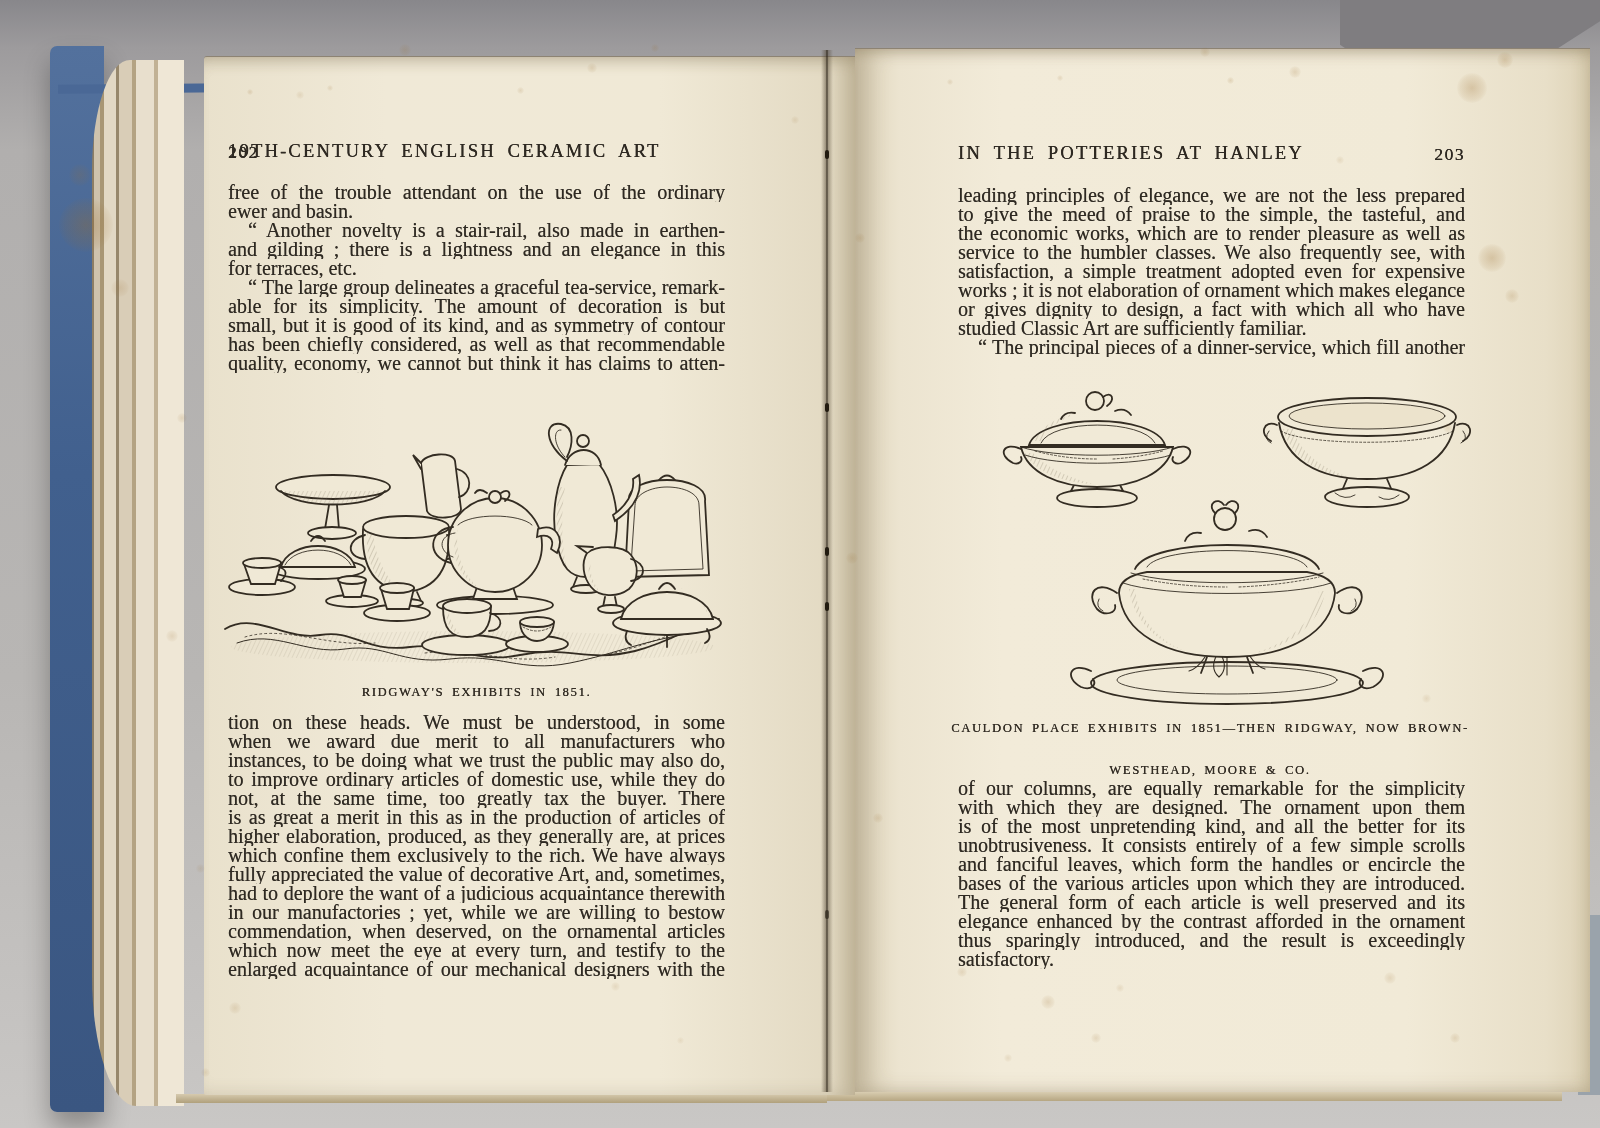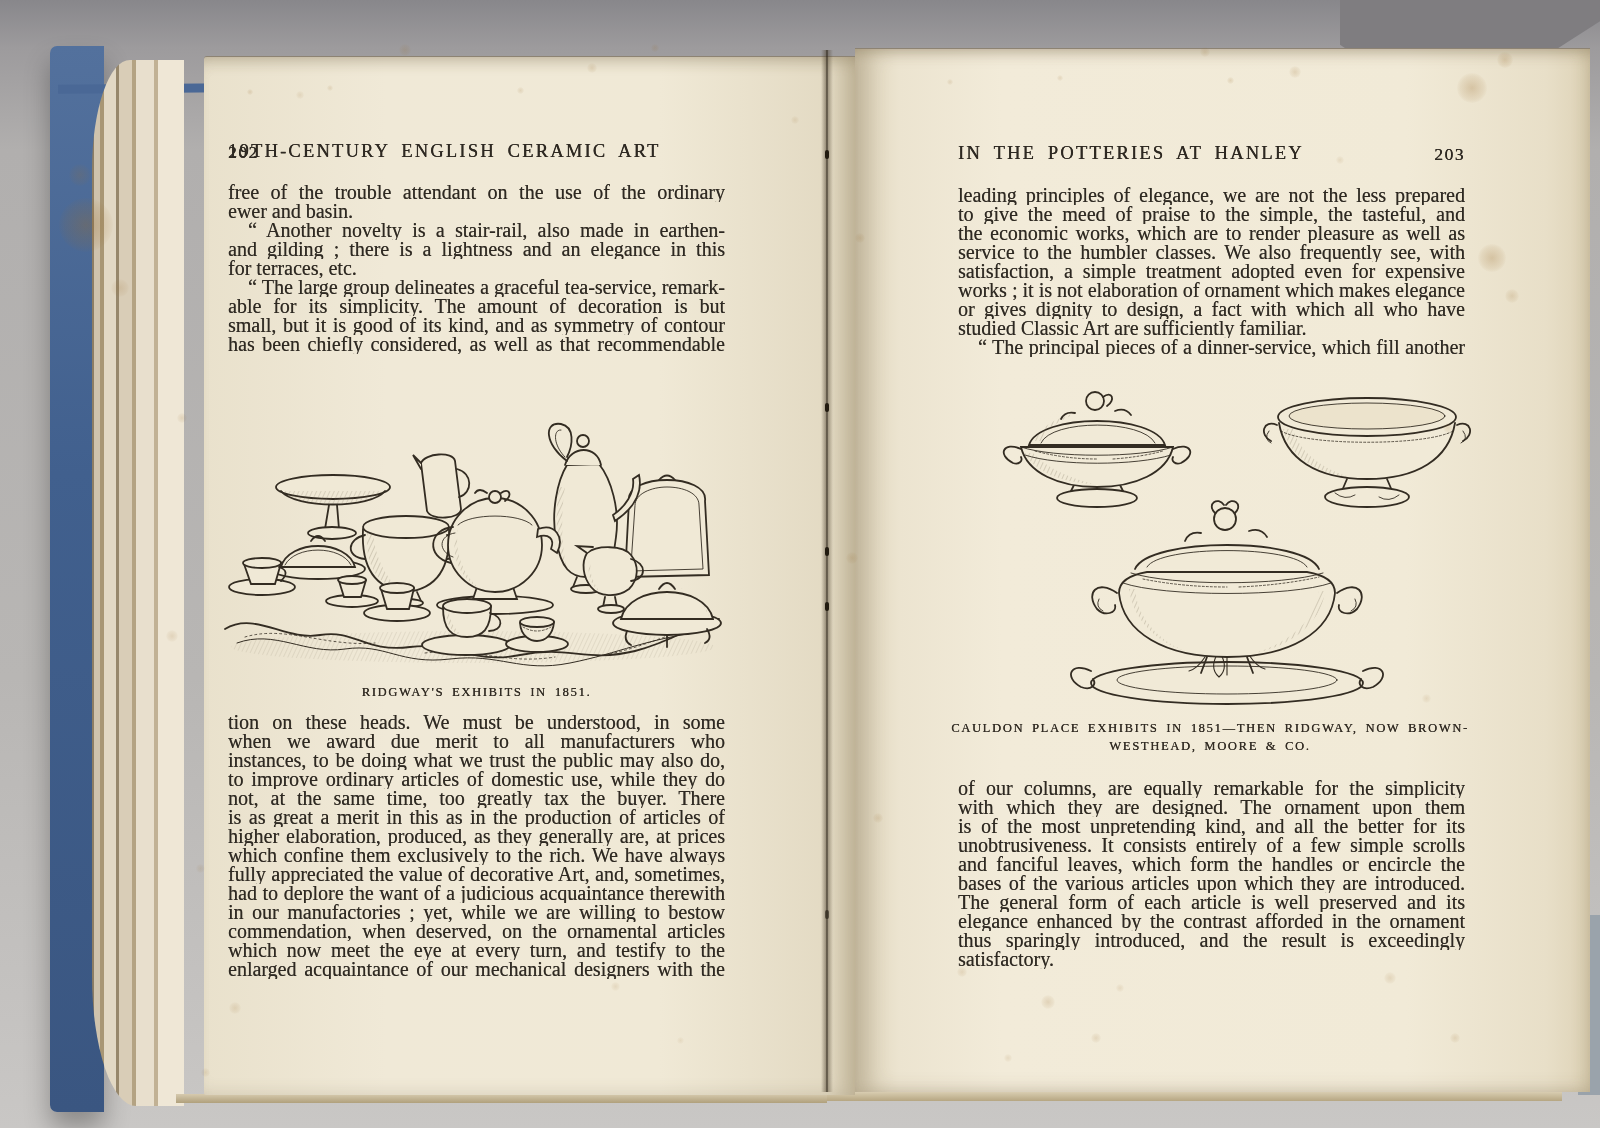--- a/index.html
+++ b/index.html
@@ -72,20 +72,21 @@
         <div class="para">
           <div class="line just indent">“ Another novelty is a stair-rail, also made in earthen-</div>
           <div class="line just">and gilding ; there is a lightness and an elegance in this</div>
           <div class="line">for terraces, etc.</div>
         </div>
         <div class="para">
           <div class="line just indent">“ The large group delineates a graceful tea-service, remark-</div>
           <div class="line just">able for its simplicity.  The amount of decoration is but</div>
           <div class="line just">small, but it is good of its kind, and as symmetry of contour</div>
           <div class="line just">has been chiefly considered, as well as that recommendable</div>
+          <div class="line just">quality, economy, we cannot but think it has claims to atten-</div>
         </div>
       </div>
 
     <svg class="illus" style="left:11px;top:360px;" width="515" height="262" viewBox="0 0 515 262">
       <defs>
         <pattern id="th" patternUnits="userSpaceOnUse" width="4" height="4" patternTransform="rotate(115)">
           <line x1="0" y1="0" x2="4" y2="0" stroke="#6b5f49" stroke-width="0.9"></line>
         </pattern>
       </defs>
       <g stroke="#332c22" stroke-width="1.8" fill="none" stroke-linecap="round">
@@ -279,21 +280,21 @@
           <circle cx="262" cy="158" r="11" fill="#f1ead7"></circle>
           <path d="M252,152 c-9,-9 3,-17 9,-8 M272,152 c9,-9 -3,-17 -9,-8"></path>
           <path d="M238,172 q-12,-2 -16,8 M286,170 q12,-4 18,6"></path>
           <path d="M154,232 C134,218 122,232 134,248 C142,256 154,252 152,244 M374,232 C394,218 406,232 394,248 C386,256 374,252 376,244"></path>
           <path d="M136,238 q-4,8 4,12 M392,238 q4,8 -4,12" stroke-width=".9"></path>
         </g>
       </g>
     </svg>
 
     <div class="caption" style="left:60px;top:672px;width:590px;">CAULDON PLACE EXHIBITS IN 1851—THEN RIDGWAY, NOW BROWN-</div>
-    <div class="caption" style="left:60px;top:690px;width:590px;">WESTHEAD, MOORE &amp; CO.</div>
+    <div class="caption" style="left:60px;top:714px;width:590px;">WESTHEAD, MOORE &amp; CO.</div>
     <div class="textblock" style="left:103px;top:730px;width:507px;">
         <div class="para">
           <div class="line just">of our columns, are equally remarkable for the simplicity</div>
           <div class="line just">with which they are designed.  The ornament upon them</div>
           <div class="line just">is of the most unpretending kind, and all the better for its</div>
           <div class="line just">unobtrusiveness.  It consists entirely of a few simple scrolls</div>
           <div class="line just">and fanciful leaves, which form the handles or encircle the</div>
           <div class="line just">bases of the various articles upon which they are introduced.</div>
           <div class="line just">The general form of each article is well preserved and its</div>
           <div class="line just">elegance enhanced by the contrast afforded in the ornament</div>

